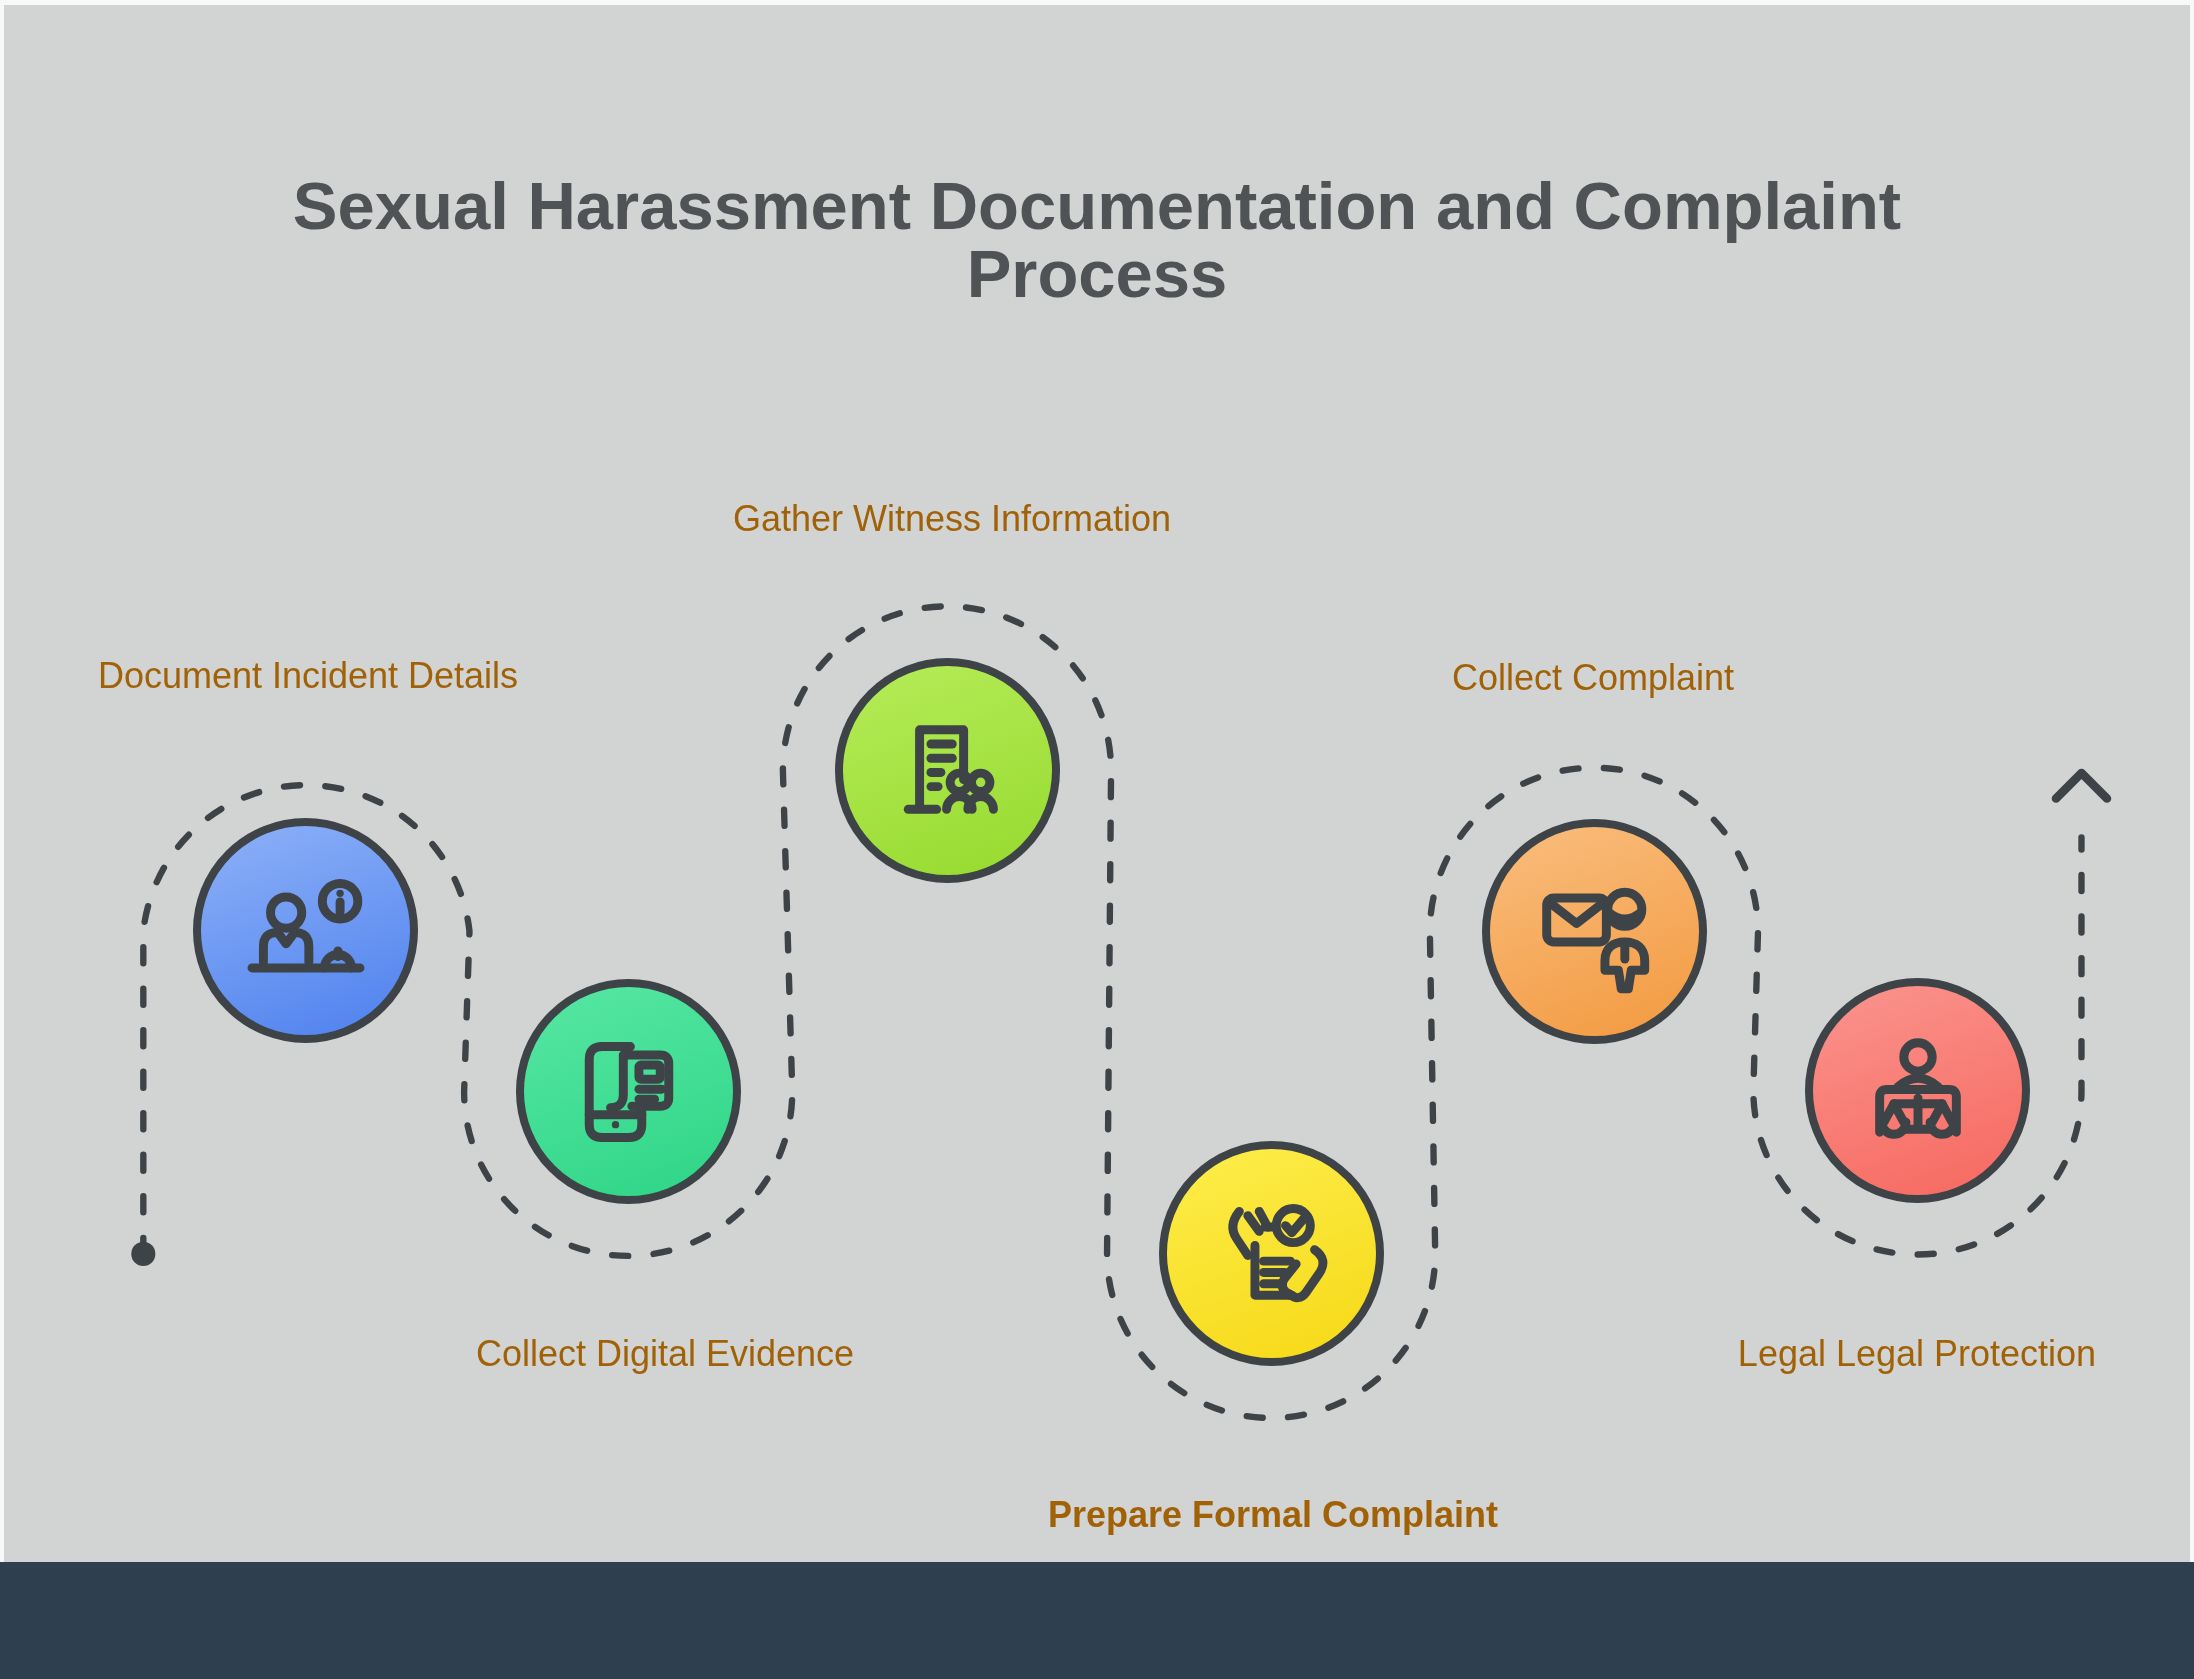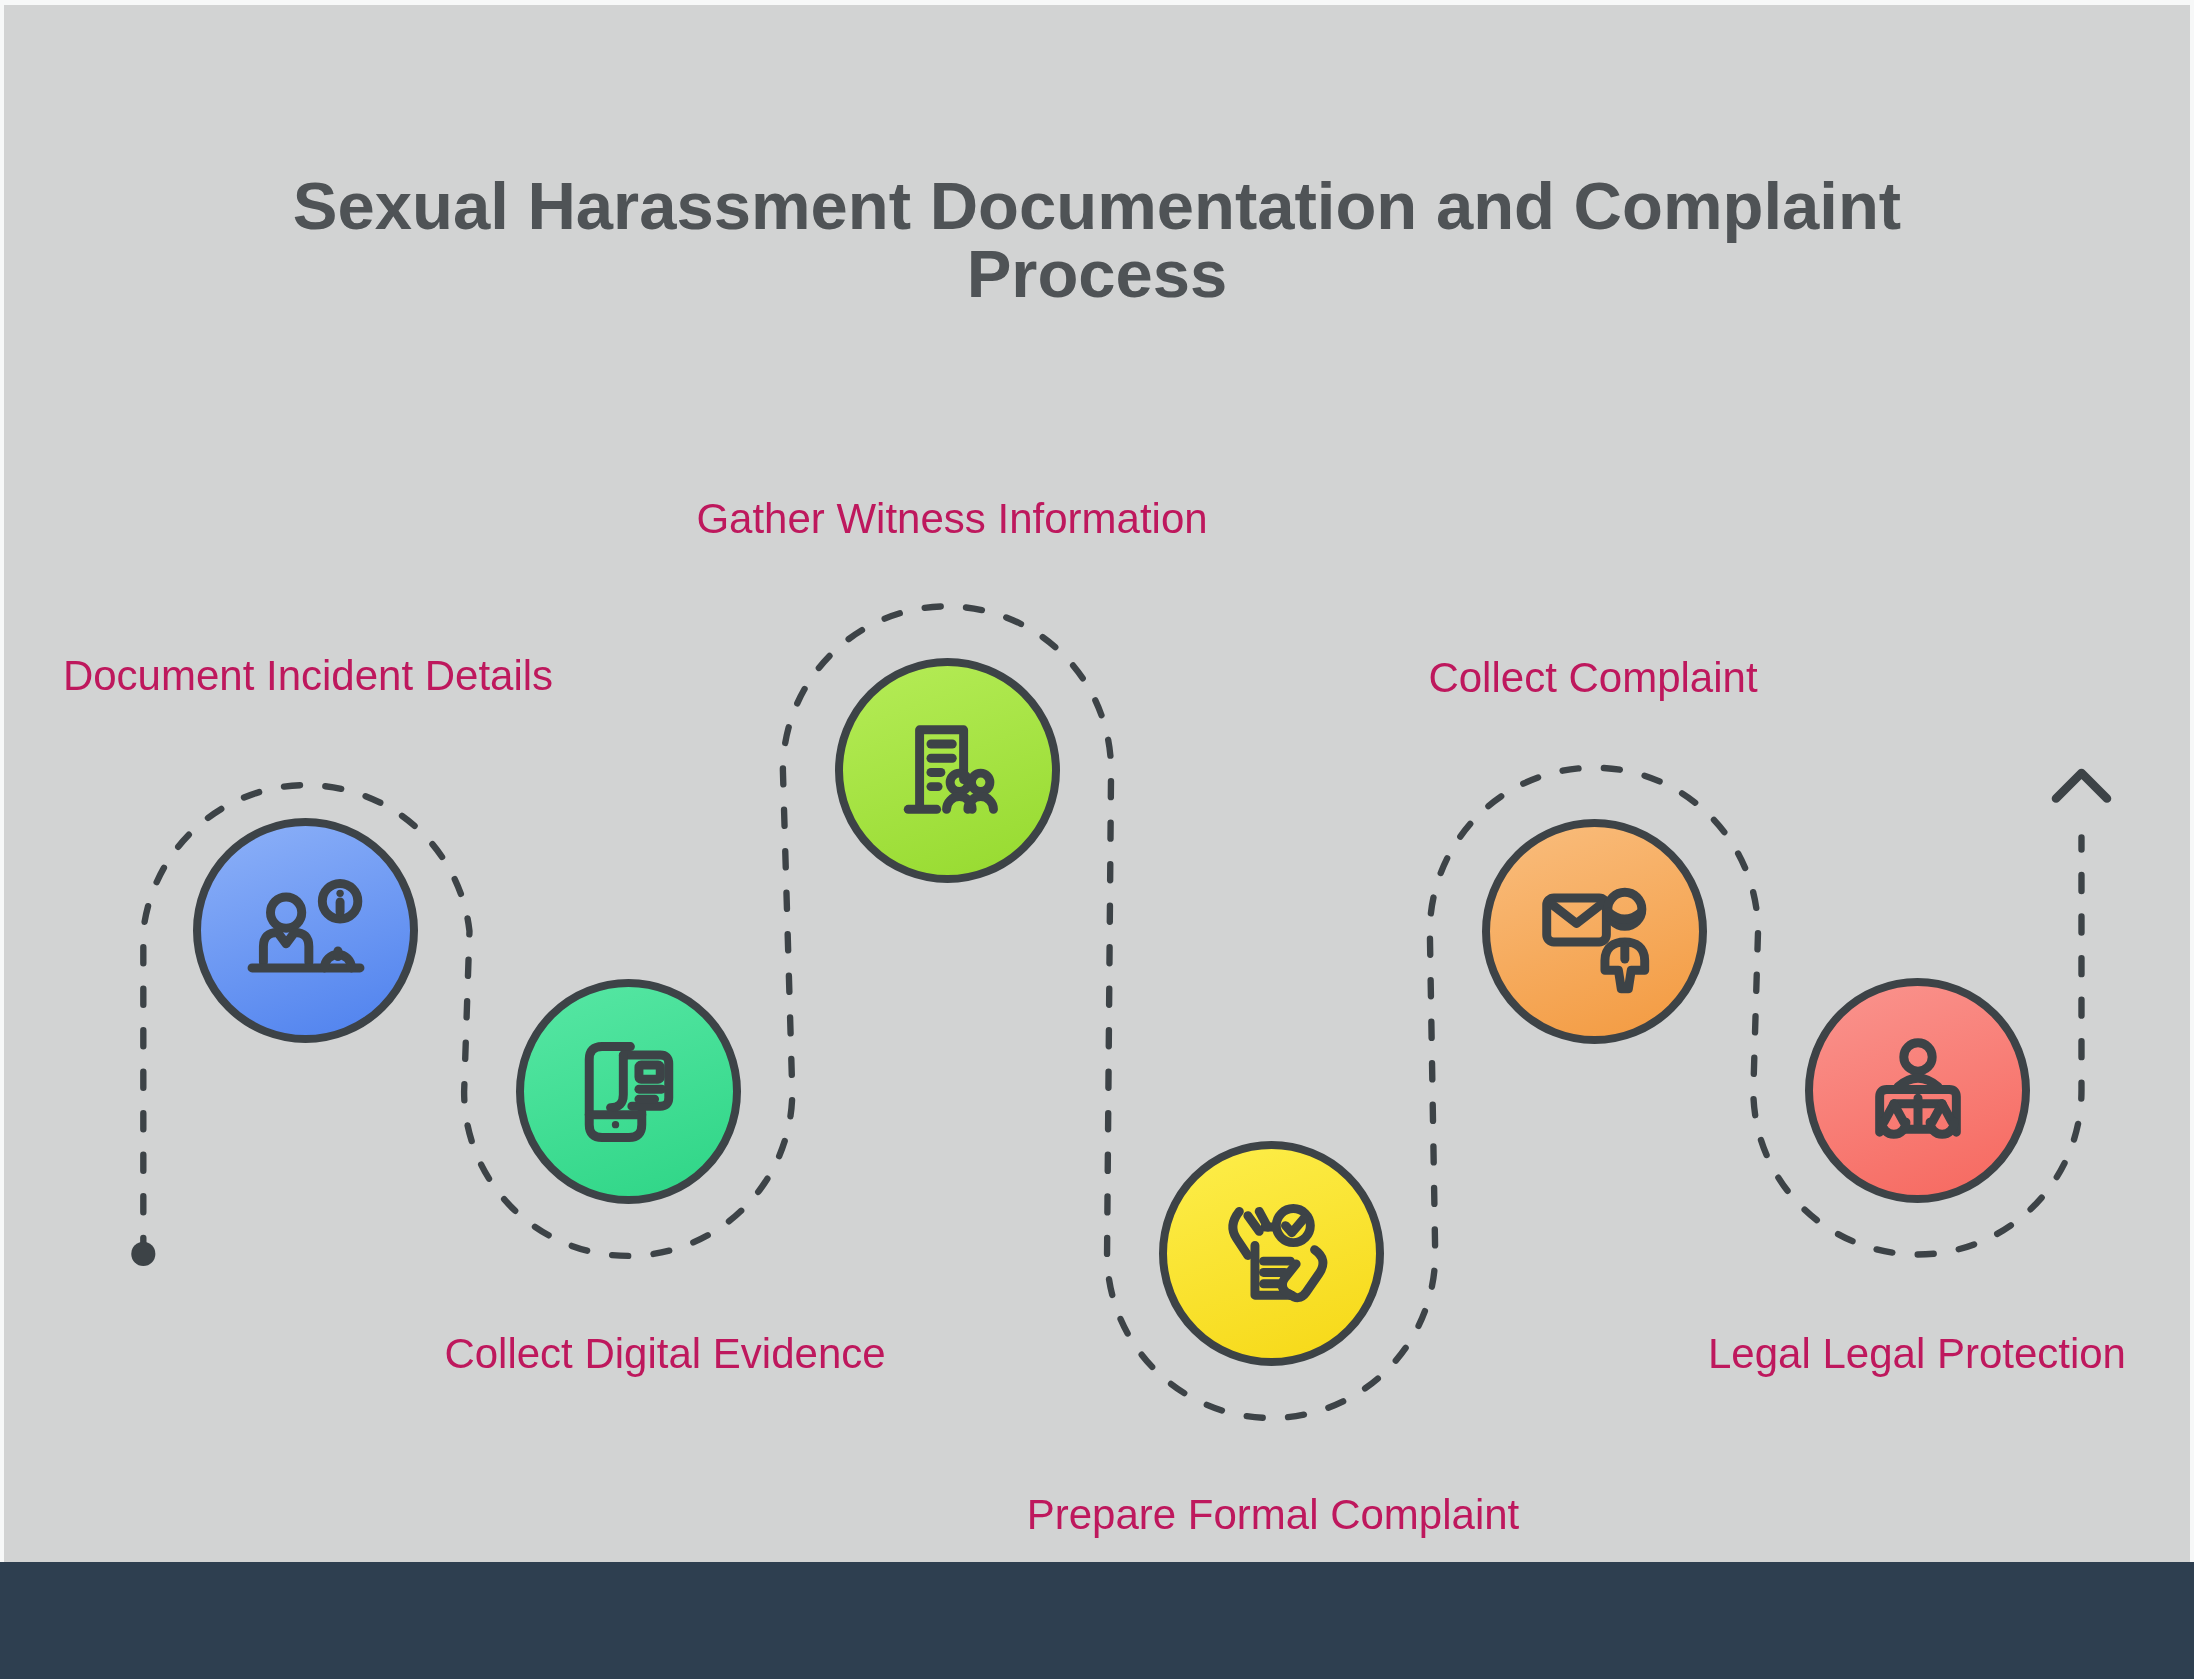--- a/index.html
+++ b/index.html
@@ -43,33 +43,33 @@
     box-sizing:content-box;
   }
   .node svg{width:142px;height:142px;}
   .node svg .ln{
     fill:none;stroke:#3d4347;stroke-width:6.3;
     stroke-linecap:round;stroke-linejoin:round;
   }
   .node svg .fl{fill:#3d4347;stroke:none;}
   .step-label{
     position:absolute;transform:translate(-50%,-50%);
-    white-space:nowrap;font-size:42px;color:#be185d;
+    white-space:nowrap;font-size:36px;color:#a16207;
   }
   
   .n1{left:193px;top:818px;}
   .n2{left:516px;top:979px;}
   .n3{left:835px;top:658px;}
   .n4{left:1159px;top:1141px;}
   .n5{left:1482px;top:819px;}
   .n6{left:1805px;top:978px;}
   .l1{left:308px;top:676px;}
   .l2{left:665px;top:1354px;}
   .l3{left:952px;top:519px;}
-  .l4{left:1273px;top:1515px;}
+  .l4{left:1273px;top:1515px;font-weight:bold;}
   .l5{left:1593px;top:678px;}
   .l6{left:1917px;top:1354px;}
 </style>
 </head>
 <body>
 
 <div class="canvas-bg"></div>
 <div class="footer-bar"></div>
 
 <h1 class="title">Sexual Harassment Documentation and Complaint Process</h1>

